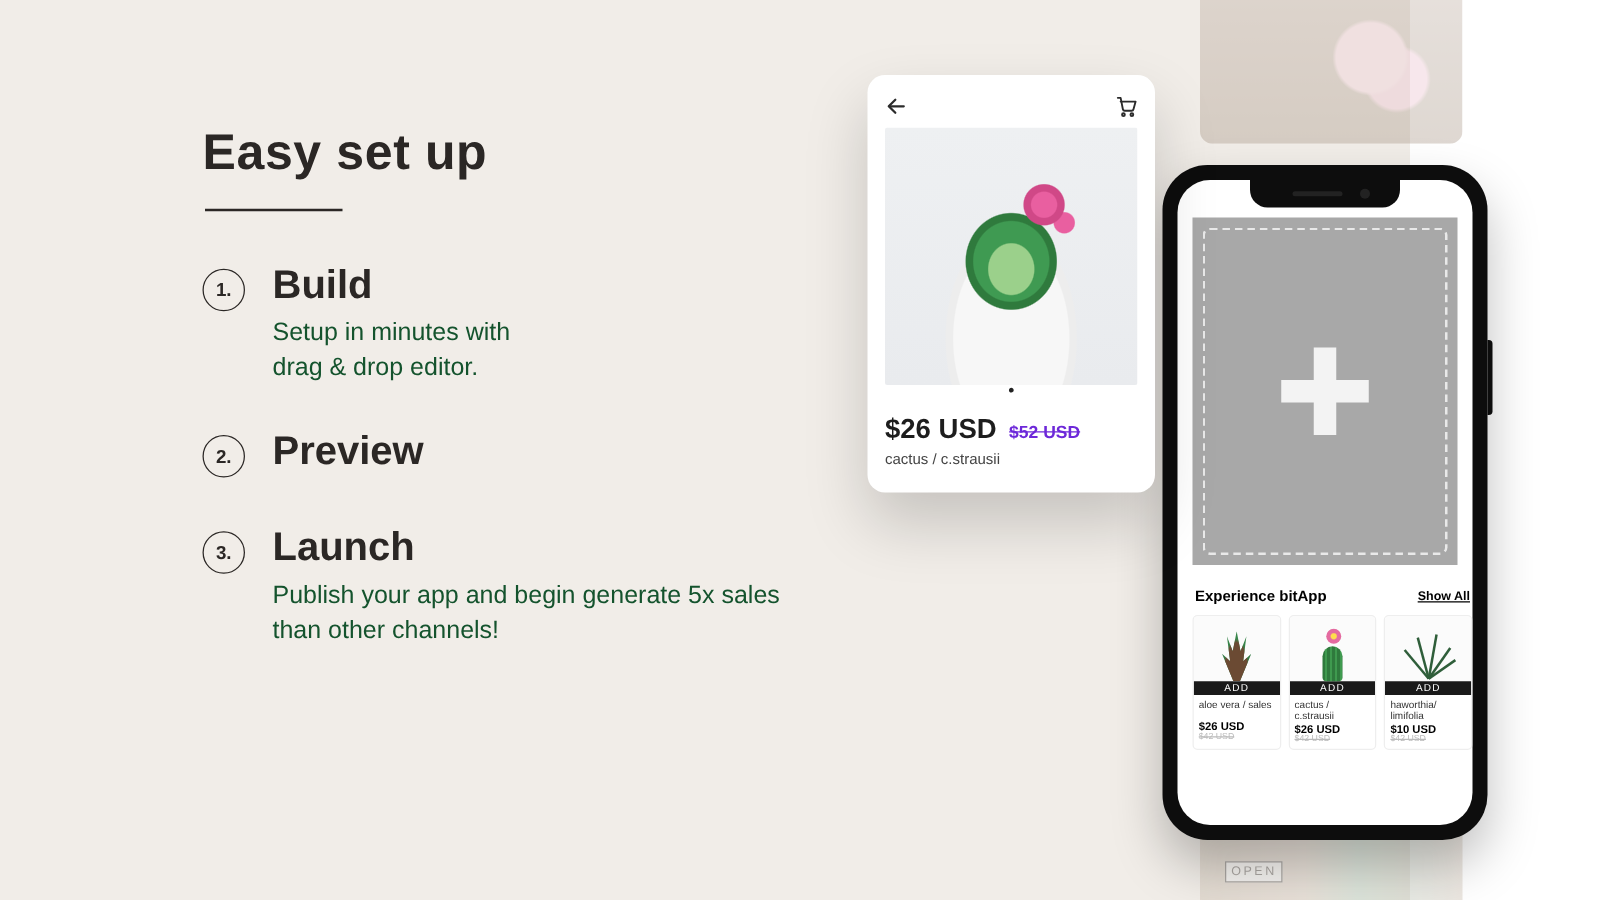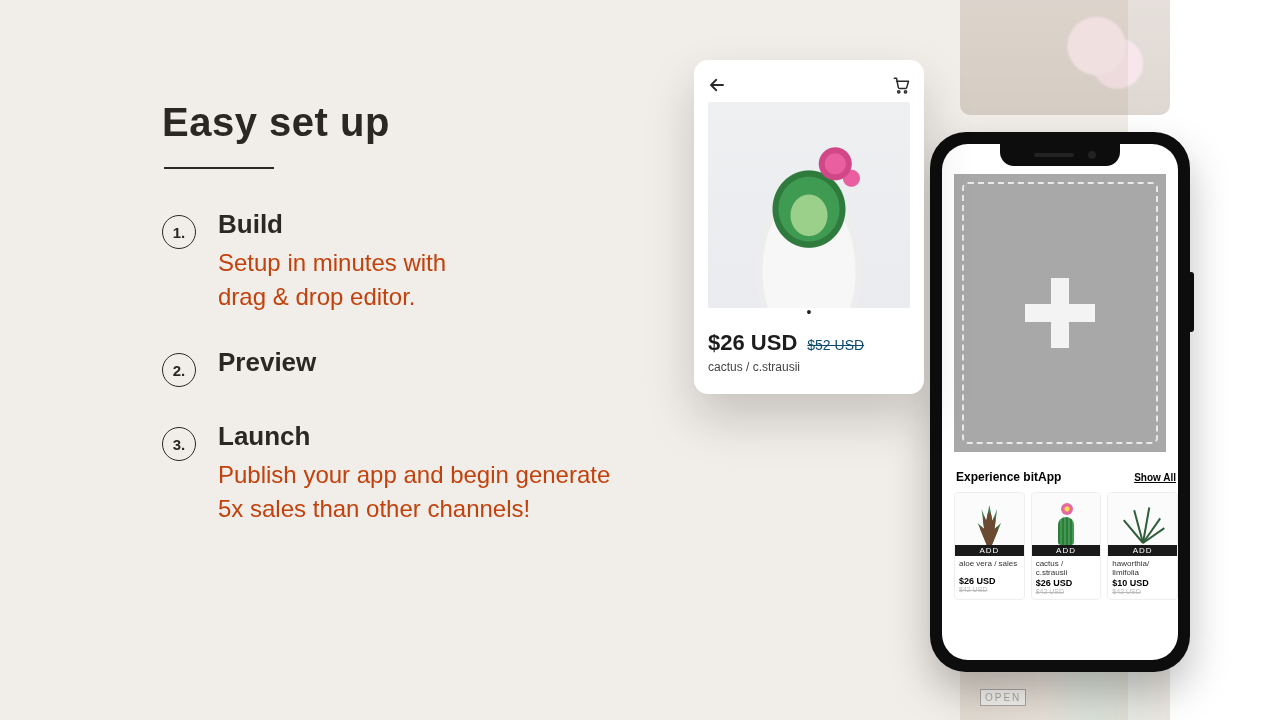--- a/index.html
+++ b/index.html
@@ -25,22 +25,22 @@
   .rule { width: 110px; height: 0; border-top: 2px solid #2b2725; margin: 22px 0 40px 2px; }
 
   .step { display: flex; align-items: flex-start; gap: 22px; margin-bottom: 34px; }
   .step-num {
     width: 34px; height: 34px; flex: 0 0 34px;
     border: 1.5px solid #2b2725; border-radius: 50%;
     display: flex; align-items: center; justify-content: center;
     font-size: 15px; font-weight: 600;
     margin-top: 6px;
   }
-  .step-title { font-size: 26px; font-weight: 700; margin-bottom: 6px; }
-  .step-body  { font-size: 24px; line-height: 1.4; color: #c2410c; font-weight: 400; }
+  .step-title { font-size: 32px; font-weight: 700; margin-bottom: 6px; }
+  .step-body  { font-size: 20px; line-height: 1.4; color: #14532d; font-weight: 400; }
 
   
   .stage { position: absolute; left: 680px; top: 0; width: 600px; height: 720px; }
 
   
   .back-photo {
     position: absolute; top: 0; right: 110px; width: 210px; height: 115px;
     border-radius: 0 0 10px 10px;
     background:
       radial-gradient(circle at 65% 40%, #f0c9d4 0 18%, transparent 20%),
@@ -145,21 +145,21 @@
       radial-gradient(circle at 71% 37%, #e95fa0 0 8px, transparent 9px),
       radial-gradient(ellipse at 50% 55%, #9bd08b 0 18px, transparent 19px),
       radial-gradient(ellipse at 50% 52%, #3f9a52 0 30px, #2f7a3d 31px 36px, transparent 37px),
       radial-gradient(ellipse at 50% 82%, #f7f7f7 0 46px, #ededed 47px 52px, transparent 53px),
       linear-gradient(#eef0f2,#e9ebee);
     position:relative;
   }
   .dots{position:absolute;bottom:-12px;left:0;right:0;text-align:center;font-size:14px;color:#222;}
   .price-row{display:flex;align-items:baseline;gap:10px;margin-top:22px;}
   .price{font-size:22px;font-weight:800;color:#1d1d1d;}
-  .strike{font-size:14px;color:#0c4a6e;text-decoration:line-through;}
+  .strike{font-size:14px;color:#6d28d9;text-decoration:line-through;font-weight:bold;}
   .ptitle{font-size:12px;color:#444;margin-top:4px;}
 </style>
 </head>
 <body>
 
 <div class="canvas">
 
   <div class="left">
     <div class="heading">Easy set up</div>
     <div class="rule"></div>

